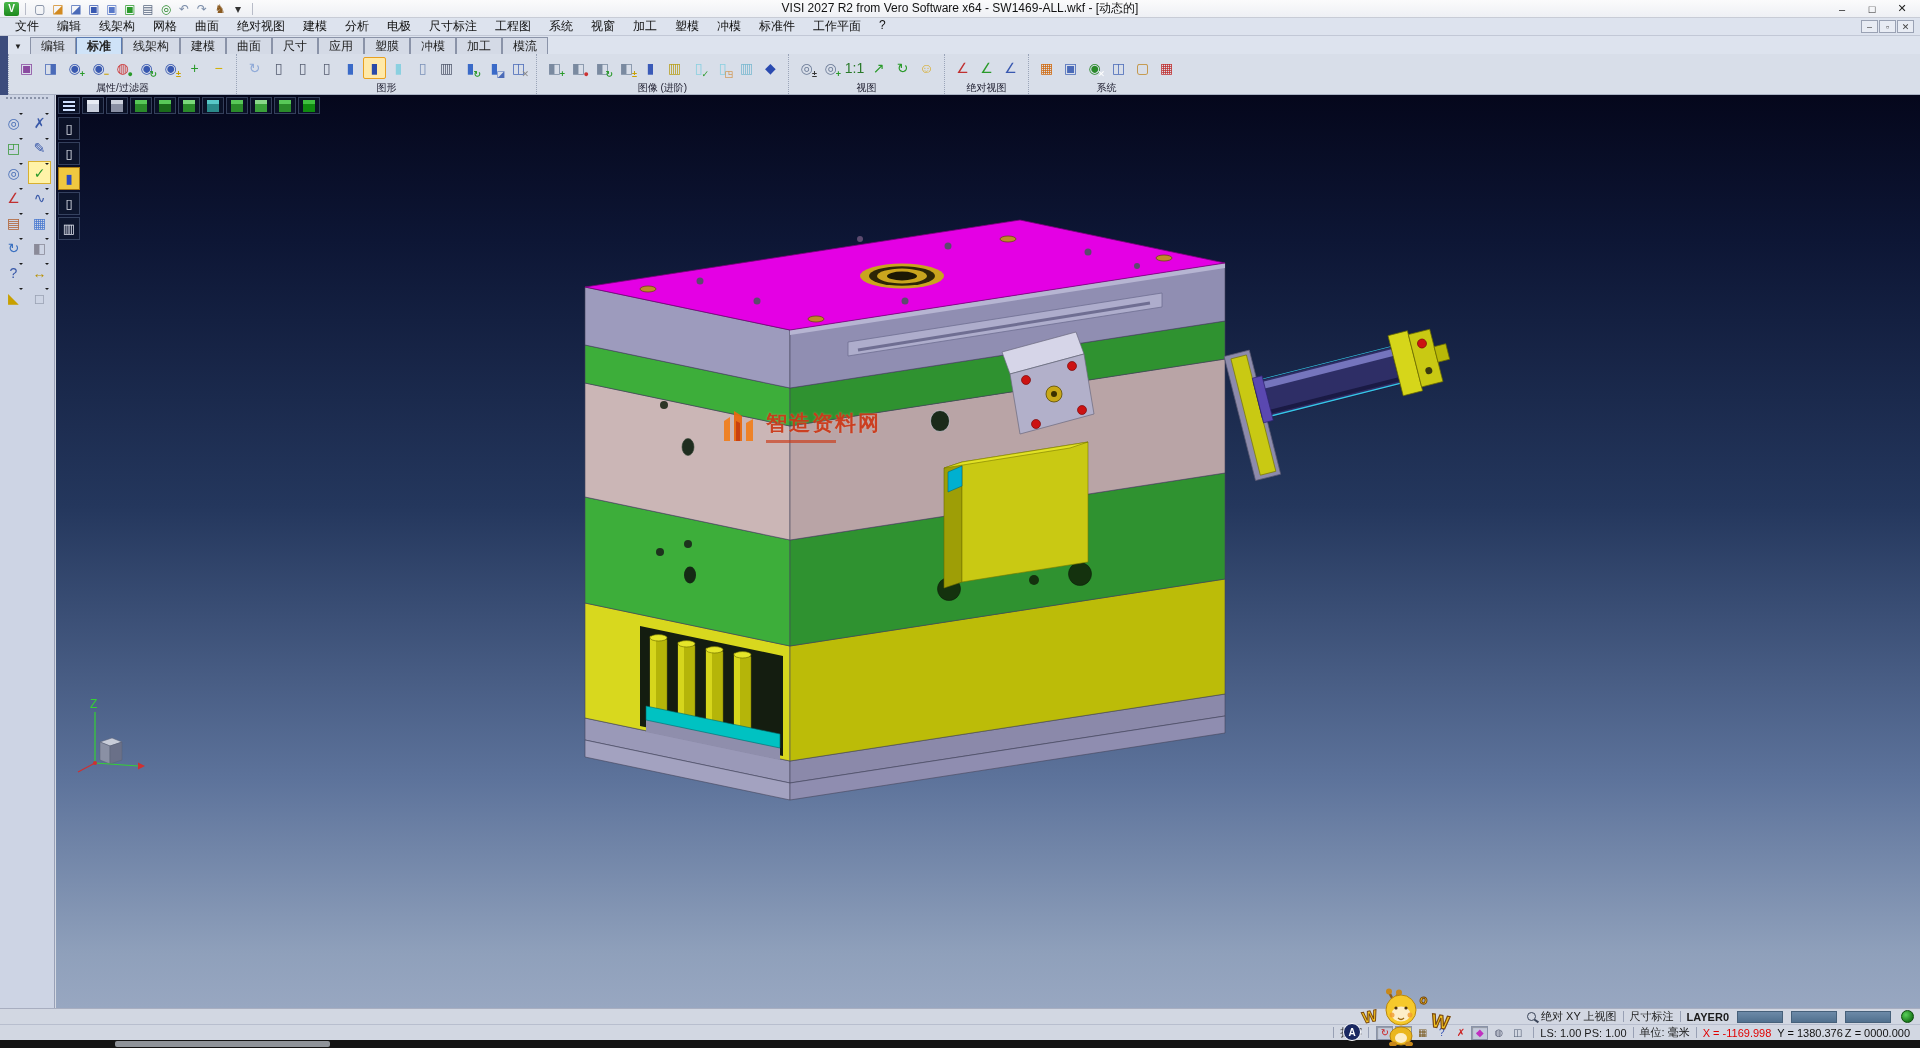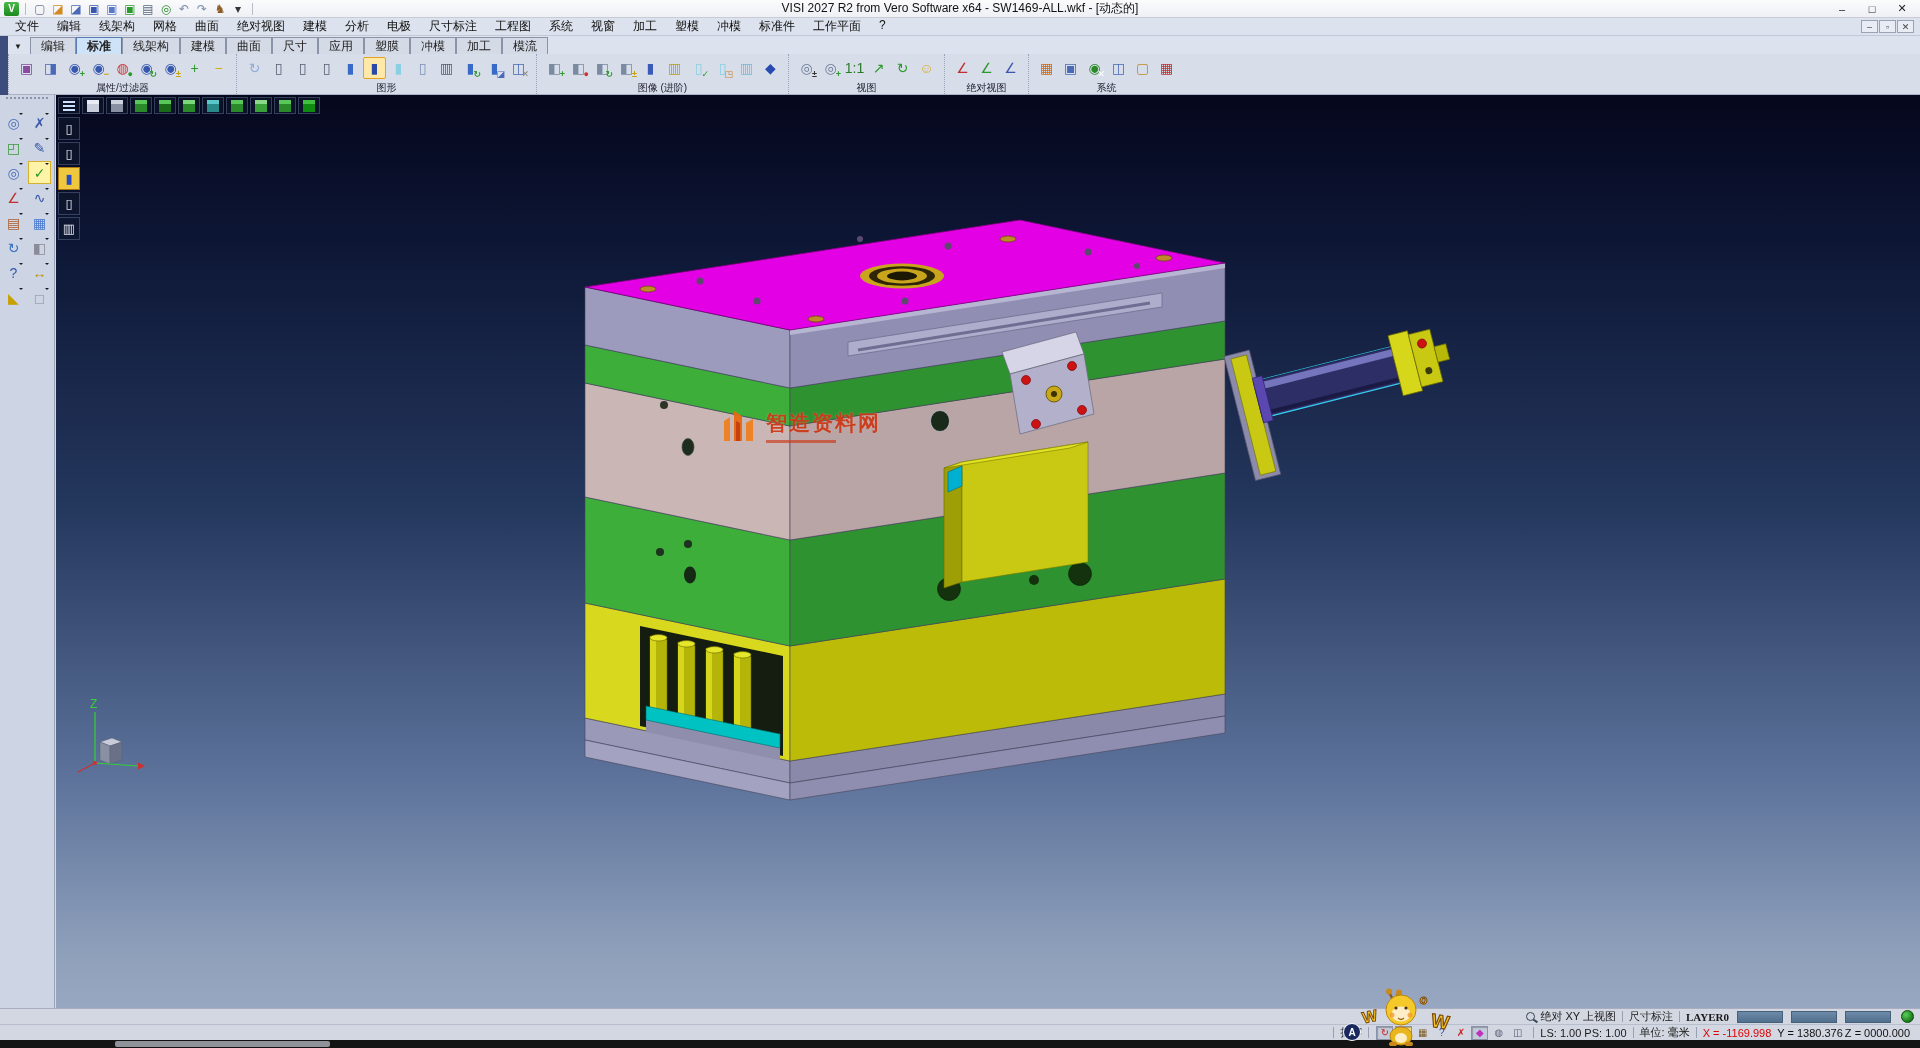--- a/index.html
+++ b/index.html
@@ -65,21 +65,21 @@
   .wm-sub { height:3px; width:70px; background:#cc3a1a; opacity:.7; margin-top:3px; }
 
   
   .srow1 { position:absolute; left:0; bottom:24px; width:100%; height:16px; background:#d2d7e2; border-top:1px solid #a8aec0; display:flex; align-items:center; justify-content:flex-end; padding-right:6px; font-size:11px; z-index:20; }
   .srow2 { position:absolute; left:0; bottom:8px; width:100%; height:16px; background:#d2d7e2; border-top:1px solid #b8bece; display:flex; align-items:center; justify-content:flex-end; padding-right:8px; font-size:11px; z-index:20; }
   .vsep { width:1px; height:11px; background:#98a0b4; margin:0 6px; }
   .mini-mag { position:relative; width:9px; height:9px; border:1.5px solid #3a4458; border-radius:50%; margin-right:5px; }
   .mini-mag::after { content:""; position:absolute; width:5px; height:1.5px; background:#3a4458; right:-4px; bottom:-1px; transform:rotate(35deg); }
   .swatch { width:46px; height:12px; background:linear-gradient(#6d8aa8,#51708e); border:1px solid #46607a; margin-left:8px; }
   .globe { width:13px; height:13px; border-radius:50%; background:radial-gradient(circle at 35% 35%, #5ad05a, #1a7a1a 70%); border:1px solid #0a4a0a; margin-left:10px; }
-  .layer-label { font-weight:bold;font-family:Liberation Serif, serif; }
+  .layer-label { font-weight:bold; }
   .sb-icon { position:relative; width:17px; height:14px; display:flex; align-items:center; justify-content:center; font-size:10px; margin:0 1px; border:1px solid transparent; }
   .sb-icon.pressed { background:#c3cada; border-color:#8a93a8; box-shadow:inset 1px 1px 1px rgba(0,0,0,.25); }
   .coord-x { color:#e00000; margin-right:6px; }
   .coord-yz { color:#111; margin-right:2px; }
 
   .blackstrip { position:absolute; left:0; bottom:0; width:100%; height:8px; background:#141414; z-index:20; }
   .taskitem { position:absolute; left:115px; top:1px; width:215px; height:6px; background:#8f9399; border-radius:2px; }
 
   .mascot { position:absolute; left:1335px; top:988px; z-index:60; }
 </style>

